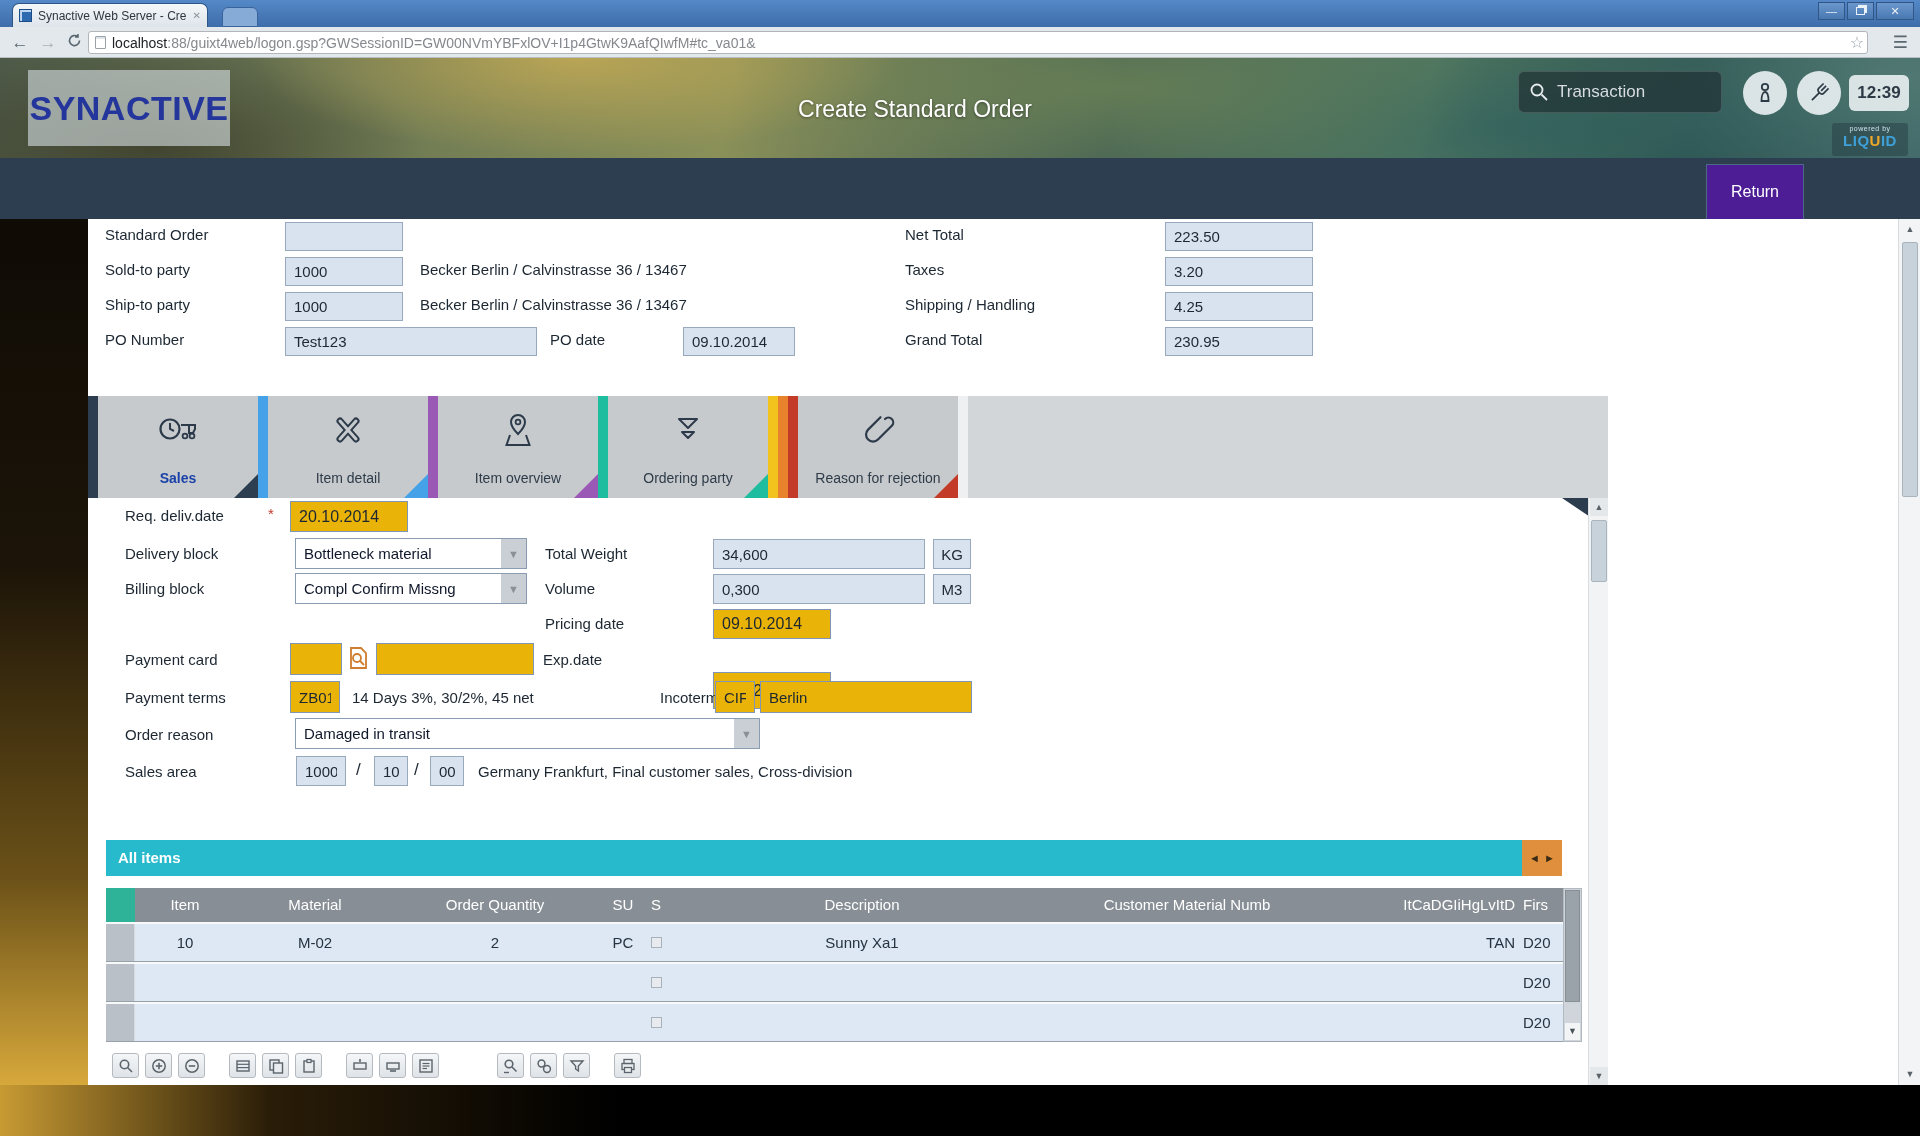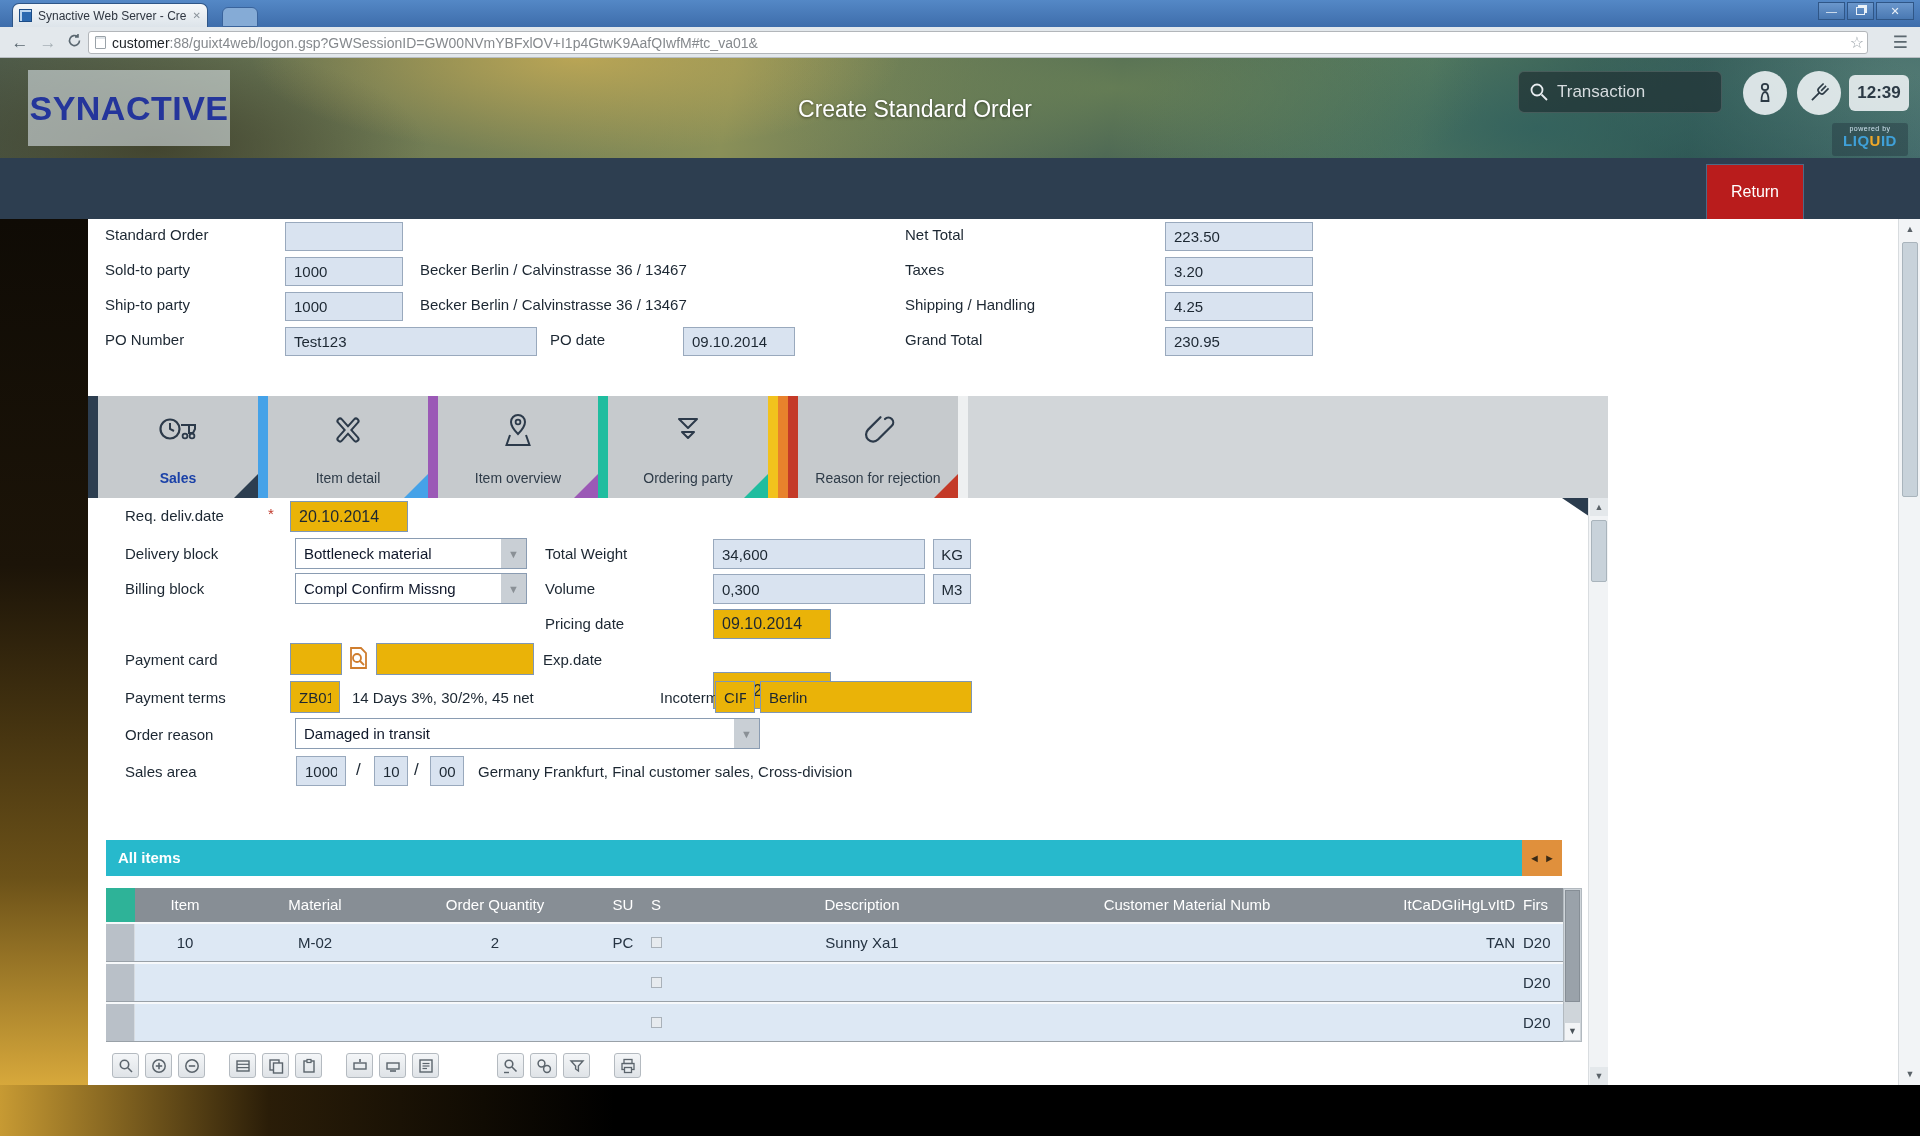--- a/index.html
+++ b/index.html
@@ -59,21 +59,21 @@
   .clock-pill{position:absolute;left:1849px;top:17px;width:60px;height:36px;border-radius:6px;
     background:rgba(243,247,249,.85);color:#2c3a45;font-size:17px;font-weight:700;text-align:center;line-height:36px}
   .liquid{position:absolute;left:1832px;top:65px;width:76px;height:33px;background:rgba(35,55,65,.45);
     border-radius:3px;text-align:center;padding-top:2px}
   .liquid .pb{display:block;font-size:7px;color:#cfe3ef;letter-spacing:.5px}
   .liquid .br{font-size:15px;font-weight:800;letter-spacing:.5px}
   .liquid .bl{color:#3fa0d8}.liquid .bu{color:#f0a828}
 
   
   .navbar{position:absolute;left:0;top:158px;width:1920px;height:61px;background:#2d3e50}
-  .return-btn{position:absolute;left:1706px;top:164px;width:98px;height:55px;background:#b91c1c;
+  .return-btn{position:absolute;left:1706px;top:164px;width:98px;height:55px;background:#4c1d95;
     border:1px solid #4d6største;border:1px solid #4d6a85;border-bottom:none;color:#fff;font-size:16px;
     text-align:center;line-height:53px;cursor:pointer}
 
   
   .gold-margin{position:absolute;left:0;top:219px;width:88px;height:866px;
     background:linear-gradient(180deg,#0f0b05 0%,#1c1408 40%,#6b5118 76%,#d7a83b 100%)}
   .bottom-band{position:absolute;left:0;top:1085px;width:1920px;height:51px;
     background:linear-gradient(90deg,#c79a33 0%,#2a1d08 14%,#000 32%)}
   .panel{position:absolute;left:88px;top:219px;width:1810px;height:866px;background:#fff}
 
@@ -165,21 +165,21 @@
   <div class="chrometools"></div>
   <div class="navbtn" style="left:8px">←</div>
   <div class="navbtn dis" style="left:36px">→</div>
   <div class="navbtn" style="left:62px">
     <svg width="15" height="15" viewBox="0 0 15 15">
         <path d="M12.5 7.5a5 5 0 1 1-1.7-3.7M11 1v3h-3" fill="none" stroke="#5a6770" stroke-width="1.6"></path>
       </svg>
   </div>
   <div class="omnibox">
     <div class="page-ico"></div>
-    <div class="url"><span class="host">customer</span><span class="rest">:88/guixt4web/logon.gsp?GWSessionID=GW00NVmYBFxlOV+I1p4GtwK9AafQIwfM#tc_va01&amp;</span></div>
+    <div class="url"><span class="host">localhost</span><span class="rest">:88/guixt4web/logon.gsp?GWSessionID=GW00NVmYBFxlOV+I1p4GtwK9AafQIwfM#tc_va01&amp;</span></div>
   </div>
   <div class="star">☆</div>
   <div class="menu">☰</div>
 
   <div class="hero">
     <div class="logo-box">
       <span class="logo-text">SYNACTIVE</span>
     </div>
     <div class="hero-title">Create Standard Order</div>
     <div class="search-pill">

